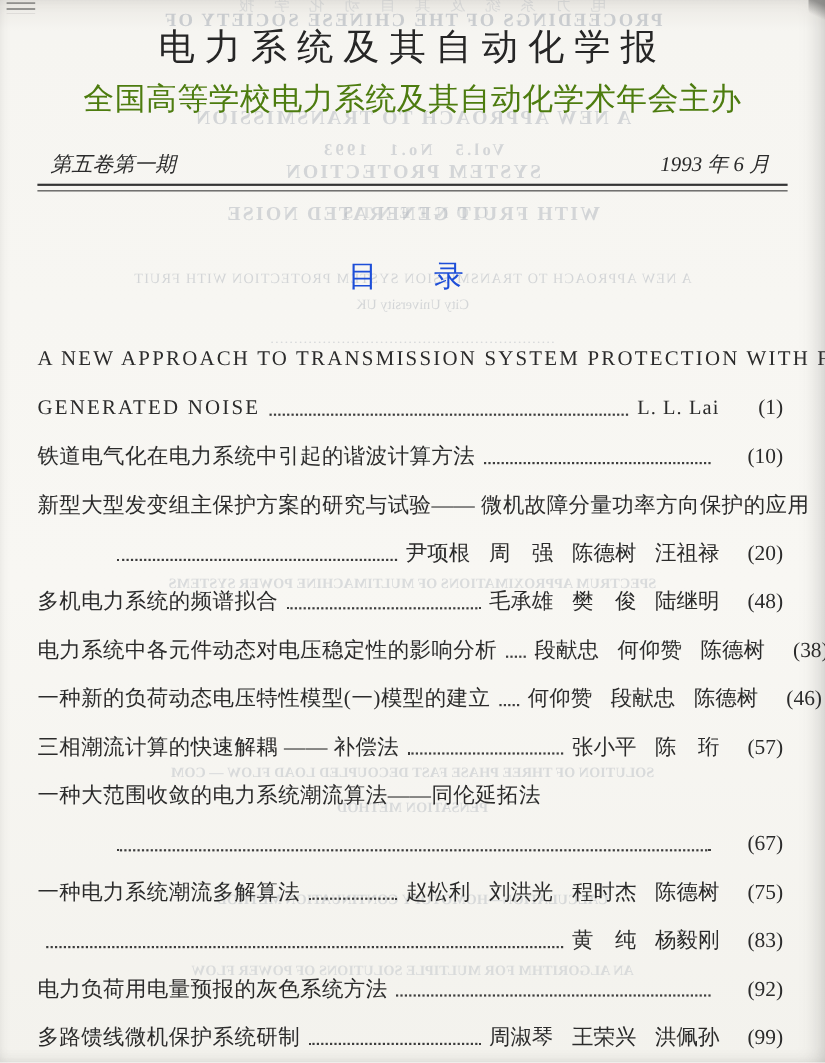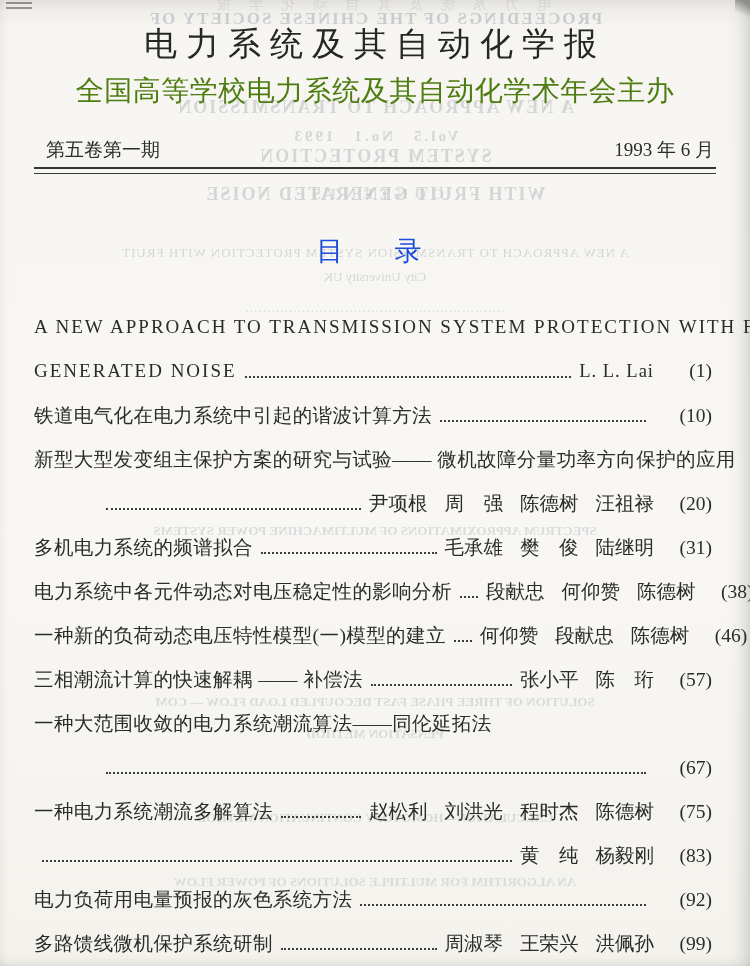--- a/index.html
+++ b/index.html
@@ -55,23 +55,23 @@
   
   .jtitle{
     position:relative;z-index:1;margin:0;text-align:center;
     font-size:33px;font-weight:normal;line-height:36px;letter-spacing:9px;color:#262626;
   }
   .jsub{
     position:relative;z-index:1;margin:12px 0 0;text-align:center;
     font-size:28px;font-weight:normal;line-height:34px;letter-spacing:.5px;color:#4d7c0f;
   }
   .volrow{
-    position:relative;z-index:1;margin-top:30px;padding:0 36px 0 46px;
+    position:relative;z-index:1;margin-top:30px;padding:0 50px 0 46px;
     display:flex;justify-content:space-between;align-items:baseline;
-    font-size:19px;line-height:24px;
+    font-size:19px;line-height:24px;font-style:italic;
   }
   .rule{
     position:relative;z-index:1;margin:5px 34px 0;height:4px;
     border-top:2px solid #343434;border-bottom:1px solid #3a3a3a;
   }
 
   
   .contents-heading{
     position:relative;z-index:1;margin-top:60px;text-align:center;
     font-size:27px;line-height:34px;letter-spacing:12px;color:#1d4ed8;
@@ -160,21 +160,21 @@
           <span class="leader"></span>
           <span class="authors"><span class="author">尹项根</span><span class="author">周　强</span><span class="author">陈德树</span><span class="author">汪祖禄</span></span>
           <span class="page-no">(20)</span>
         </div>
       </div>
       <div class="entry">
         <div class="t-line">
           <span class="t-text">多机电力系统的频谱拟合</span>
           <span class="leader"></span>
           <span class="authors"><span class="author">毛承雄</span><span class="author">樊　俊</span><span class="author">陆继明</span></span>
-          <span class="page-no">(31)</span>
+          <span class="page-no">(48)</span>
         </div>
       </div>
       <div class="entry">
         <div class="t-line">
           <span class="t-text">电力系统中各元件动态对电压稳定性的影响分析</span>
           <span class="leader"></span>
           <span class="authors"><span class="author">段献忠</span><span class="author">何仰赞</span><span class="author">陈德树</span></span>
           <span class="page-no">(38)</span>
         </div>
       </div>

